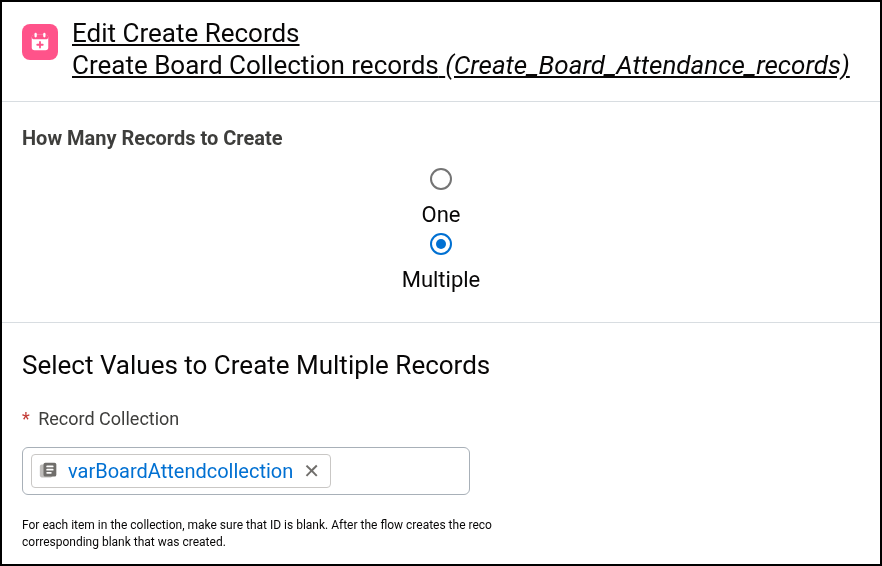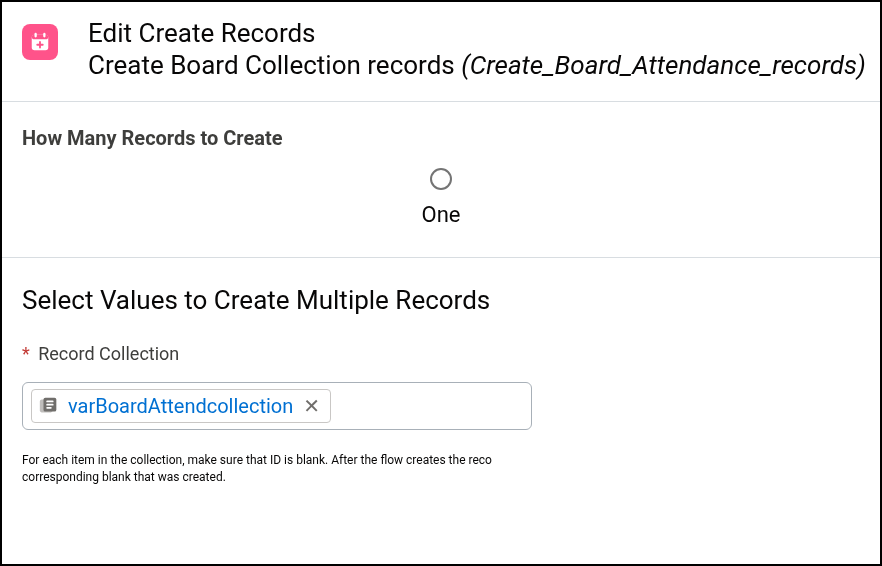--- a/index.html
+++ b/index.html
@@ -9,23 +9,24 @@
     background: #fff;
     color: #080707;
     width: 882px;
     height: 566px;
     border: 2px solid #000;
     overflow: hidden;
   }
   .header {
     display: flex;
     align-items: flex-start;
-    gap: 30px;
+    gap: 14px;
     padding: 16px 8px 18px 20px;
     border-bottom: 1px solid #d8dde1;
+    text-decoration: underline;
   }
   .element-icon {
     flex: 0 0 auto;
     width: 36px; height: 36px;
     border-radius: 8px;
     background: #ff538a;
     display:flex; align-items:center; justify-content:center;
     margin-top: 6px;
   }
   .element-icon svg { width: 22px; height: 22px; }
@@ -92,21 +93,21 @@
     color: #080707;
     font-weight: 400;
   }
   .field-label {
     font-size: 18px;
     color: #3e3e3c;
     margin-bottom: 18px;
   }
   .req { color: #c23934; margin-right: 4px; }
   .pill-input {
-    width: 510px;
+    width: 448px;
     border: 1px solid #a8b0b8;
     border-radius: 6px;
     padding: 6px 8px;
     display:flex;
     align-items:center;
     background:#fff;
   }
   .pill {
     display:inline-flex;
     align-items:center;
@@ -164,20 +165,24 @@
 </div>
 
 <div class="section-radios">
   <div class="group-label">How Many Records to Create</div>
 
   <label class="radio-row">
     <input type="radio" name="howMany" class="radio-input" style="">
     <span>One</span>
   </label>
 
+  <label class="radio-row">
+    <input type="radio" name="howMany" class="radio-input" checked="" style="">
+    <span>Multiple</span>
+  </label>
 </div>
 
 <div class="section-values">
   <h2 class="section-heading">Select Values to Create Multiple Records</h2>
 
   <div class="field-label">
     <span class="req">*</span>
     <span>Record Collection</span>
   </div>
 

